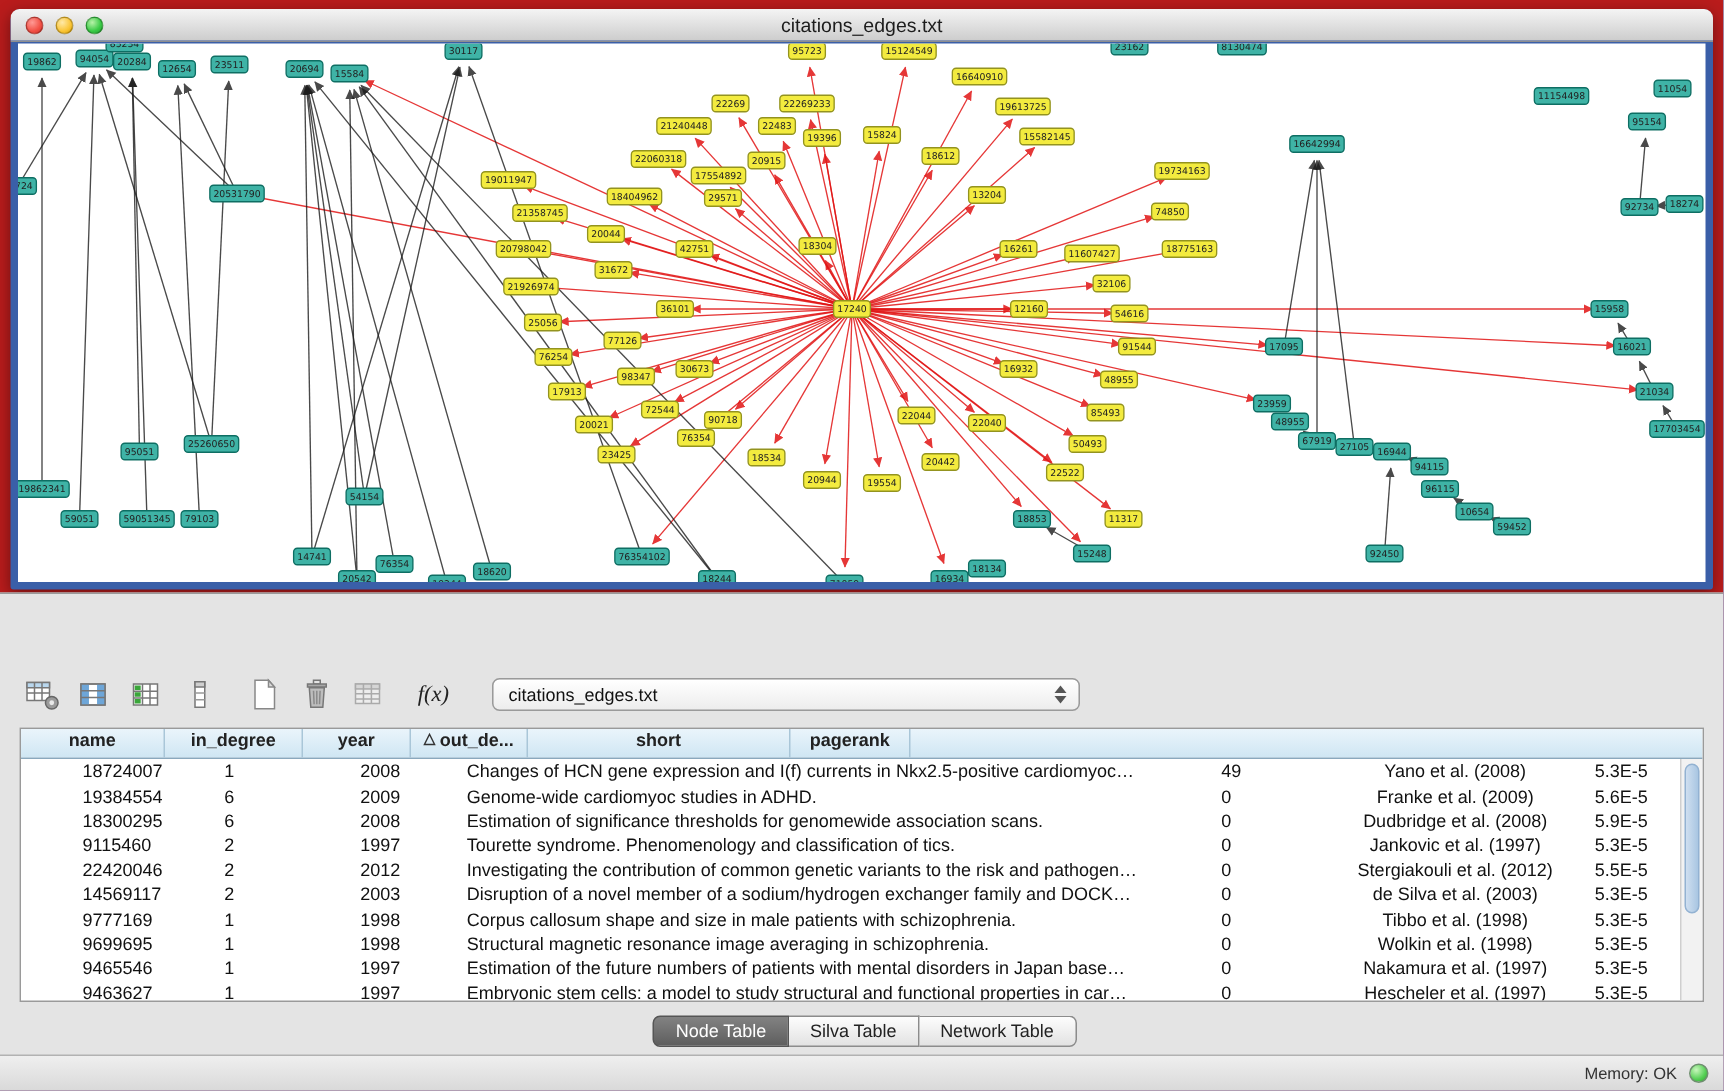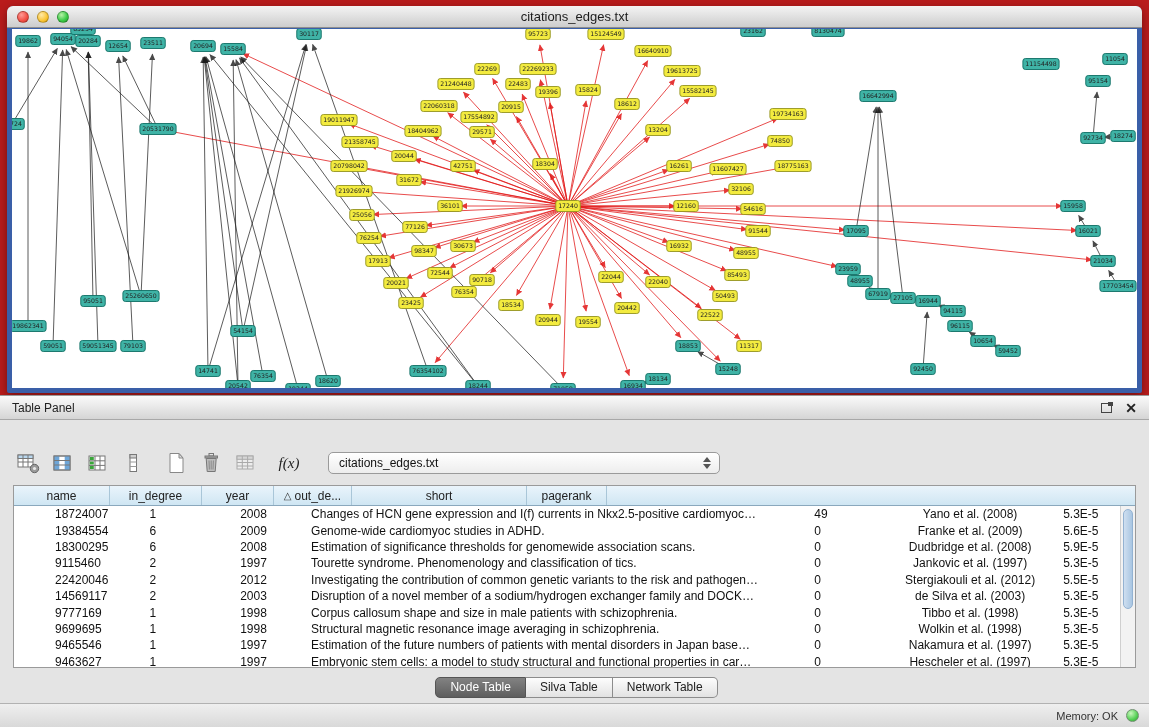--- a/index.html
+++ b/index.html
@@ -45,22 +45,22 @@
     font-size:12px; color:#111; box-shadow:inset 0 1px 0 #fff; }
   .combo-arrows { margin-left:auto; display:flex; flex-direction:column; gap:2px; padding:0 4px; }
   .combo-arrows i { display:block; width:0; height:0; border-left:4px solid transparent; border-right:4px solid transparent; }
   .combo-arrows .up { border-bottom:5px solid #555; }
   .combo-arrows .dn { border-top:5px solid #555; }
 
   .table-wrap { position:absolute; left:13px; right:13px; top:89px; bottom:59px; background:#fff;
     border:1px solid #9a9a9a; display:flex; flex-direction:column; overflow:hidden; }
   .thead { display:flex; height:20px; background:linear-gradient(#eaf4fb,#cfe6f3);
     border-bottom:1px solid #8aa8bd; font-size:12px; color:#222; flex:0 0 auto; }
-  .th { border-right:1px solid #a9c6d8; display:flex; align-items:center; justify-content:center;
-    gap:3px; overflow:hidden; white-space:nowrap; }
+  .th { border-right:1px solid #a9c6d8; display:flex; align-items:flex-start; justify-content:center;
+    gap:3px; overflow:hidden; white-space:nowrap;font-weight:bold; }
   .sortglyph { font-size:10px; color:#333; }
   .tbody { flex:1; overflow:hidden; font-size:12px; color:#111; position:relative; }
   .row { display:flex; height:16.4px; align-items:center;padding-left:34px; }
   .cell { padding:0 7px; overflow:hidden; white-space:nowrap; }
   .c-center { text-align:center; }
   .col-0{width:96px;} .col-1{width:92px;} .col-2{width:72px;} .col-3{width:512px;}
   .col-4{width:78px;} .col-5{width:175px;} .col-6{width:80px;}
   .vscroll { position:absolute; right:0; top:20px; bottom:0; width:15px; background:#f2f2f2; border-left:1px solid #cfcfcf; }
   .vthumb { position:absolute; left:2px; right:2px; top:3px; height:62%; border-radius:6px;
     background:linear-gradient(90deg,#cfdff0,#a9c6e2); border:1px solid #93b2d2; }
@@ -670,27 +670,20 @@
             <g>
               <rect x="831.75" y="196.5" width="24.5" height="11" rx="2.5" class="node-t"></rect>
               <text x="844" y="204.2" class="nlabel">17095</text>
             </g>
           </g>
       </svg>
     </div>
   </div>
 
   <div class="table-panel">
-    <div class="panel-header">
-      <span>Table Panel</span>
-      <span class="ph-icons">
-        <span class="undock"></span>
-        <span class="close-x">✕</span>
-      </span>
-    </div>
 
     <div class="toolbar">
       <span class="tbtn">
         <svg width="23" height="21" viewBox="0 0 23 21">
           <rect x="1" y="2" width="15" height="12" fill="#fff" stroke="#777"></rect>
           <rect x="1" y="2" width="15" height="3.5" fill="#b9d7ee" stroke="#777"></rect>
           <line x1="6" y1="2" x2="6" y2="14" stroke="#777"></line>
             <line x1="11" y1="2" x2="11" y2="14" stroke="#777"></line>
           <line x1="1" y1="9" x2="16" y2="9" stroke="#777"></line>
           <circle cx="17.5" cy="15.5" r="4.2" fill="#9a9a9a" stroke="#666"></circle>

